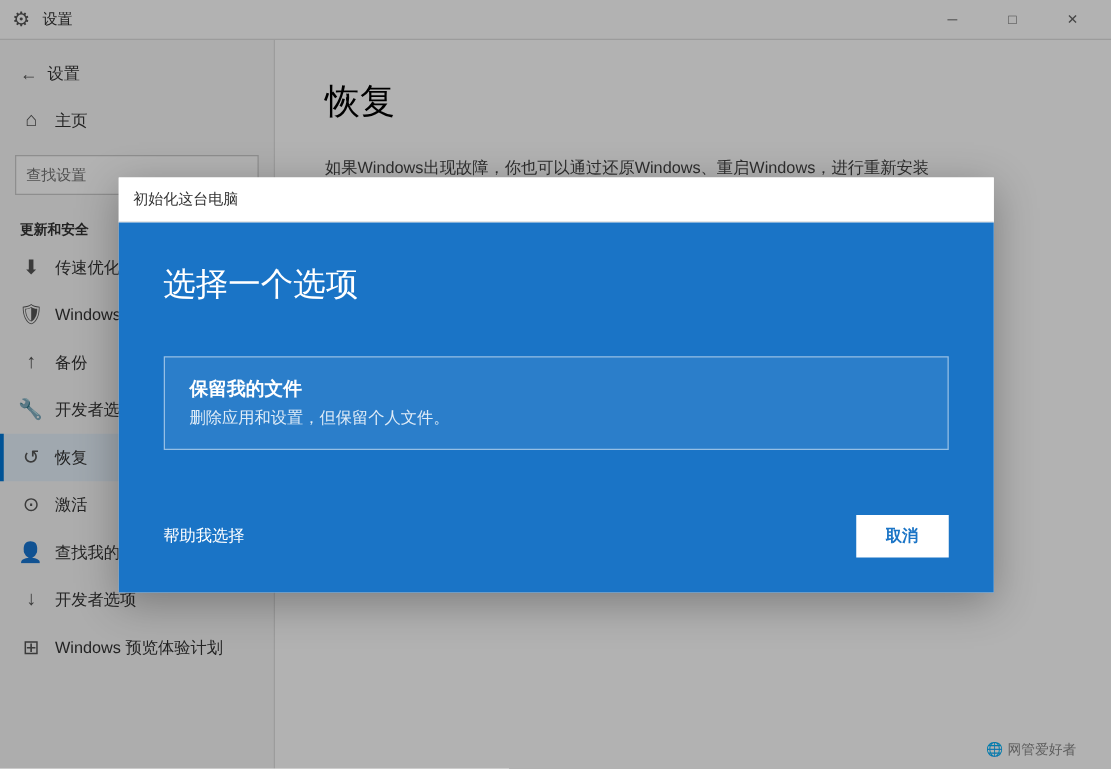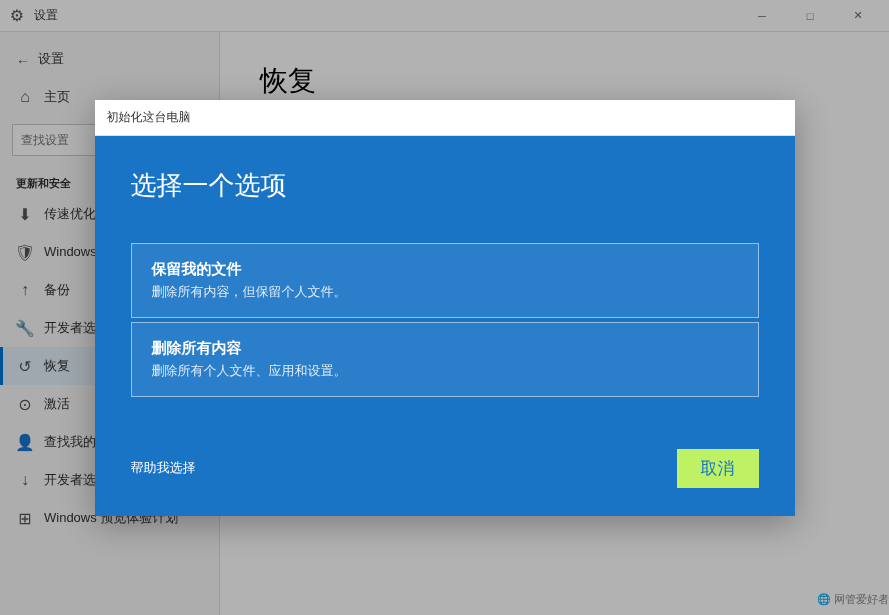--- a/index.html
+++ b/index.html
@@ -167,21 +167,21 @@
       border: 1px solid #999;
       font-size: 13px;
       cursor: pointer;
       color: #333;
     }
 
     
     .watermark {
       position: absolute;
       bottom: 8px;
-      right: 0;
+      right: 28px;
       font-size: 11px;
       color: #888;
       text-align: right;
     }
 
     
     .overlay {
       position: absolute;
       top: 0; left: 0; right: 0; bottom: 0;
       background: rgba(0,0,0,0.3);
@@ -243,26 +243,26 @@
       justify-content: space-between;
       align-items: center;
     }
     .dialog-help-link {
       font-size: 13px;
       color: #fff;
       cursor: pointer;
     }
     .dialog-cancel-btn {
       padding: 8px 24px;
-      background: #bef264;
+      background: #ffffff;
       border: none;
-      font-size: 17px;
+      font-size: 13px;
       color: #1a74c6;
       cursor: pointer;
-      font-weight: 400;
+      font-weight: 700;
     }
   </style>
 </head>
 <body>
 
 <div class="main-window">
 
   <div class="title-bar">
     <div class="title-bar-left">
       <span class="sidebar-icon">⚙</span>
@@ -352,27 +352,23 @@
 
       <div class="dialog-titlebar">
         <span>初始化这台电脑</span>
       </div>
 
       <div class="dialog-body">
         <h2 class="dialog-heading">选择一个选项</h2>
 
         <div class="dialog-option">
           <div class="dialog-option-title">保留我的文件</div>
-          <div class="dialog-option-desc">删除所有内容，但保留个人文件。</div>
+          <div class="dialog-option-desc">删除应用和设置，但保留个人文件。</div>
         </div>
 
-        <div class="dialog-option">
-          <div class="dialog-option-title">删除所有内容</div>
-          <div class="dialog-option-desc">删除所有个人文件、应用和设置。</div>
-        </div>
       </div>
 
       <div class="dialog-footer">
         <a class="dialog-help-link">帮助我选择</a>
         <button class="dialog-cancel-btn">取消</button>
       </div>
 
     </div>
   </div>
 

